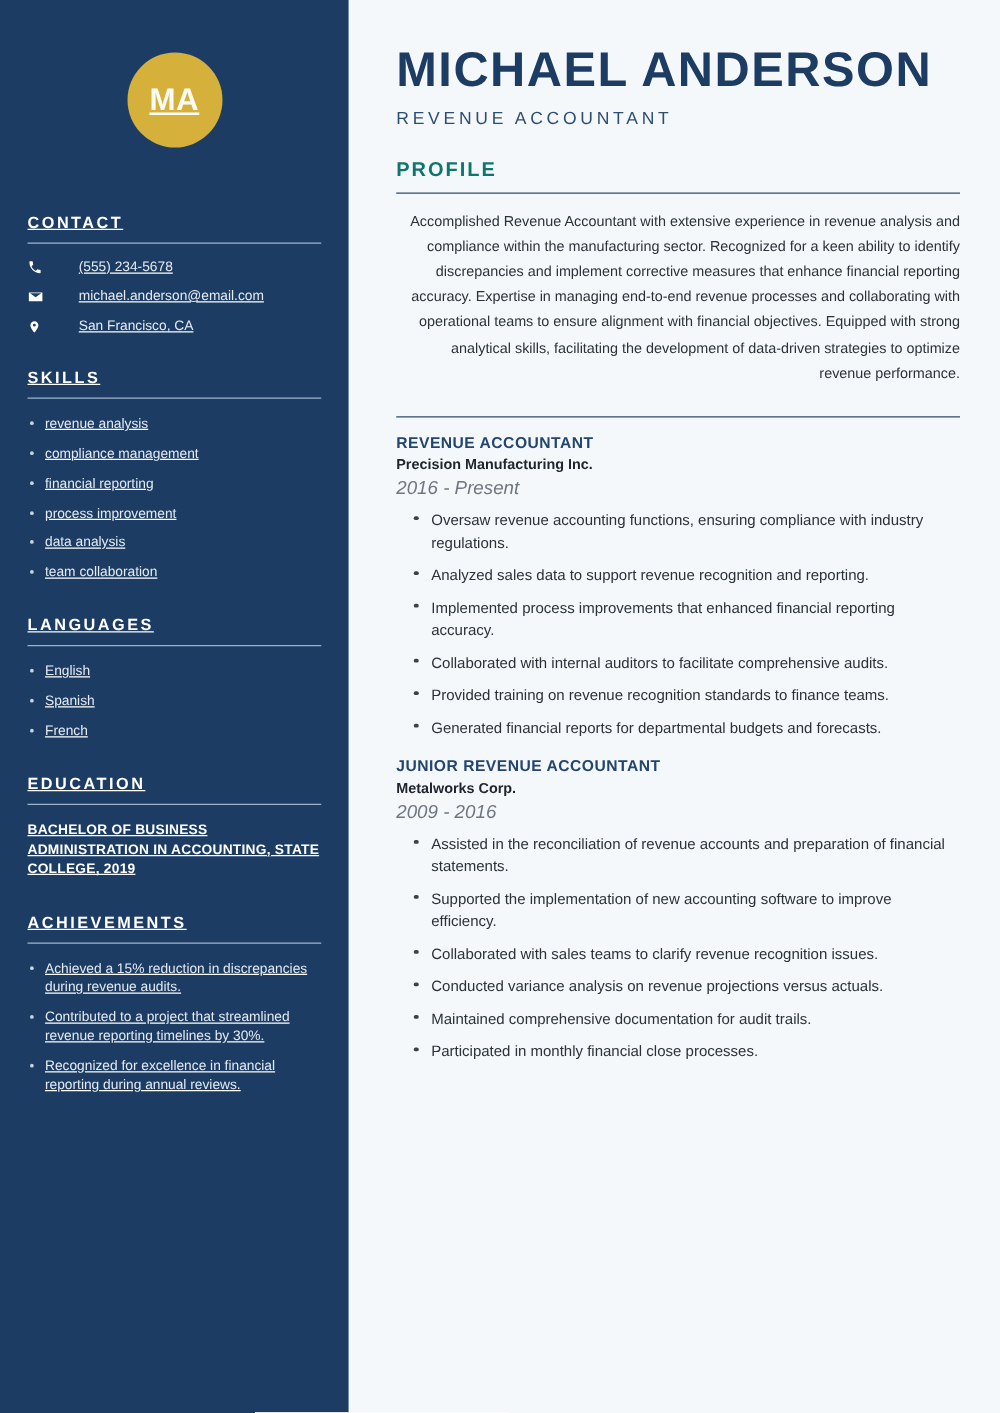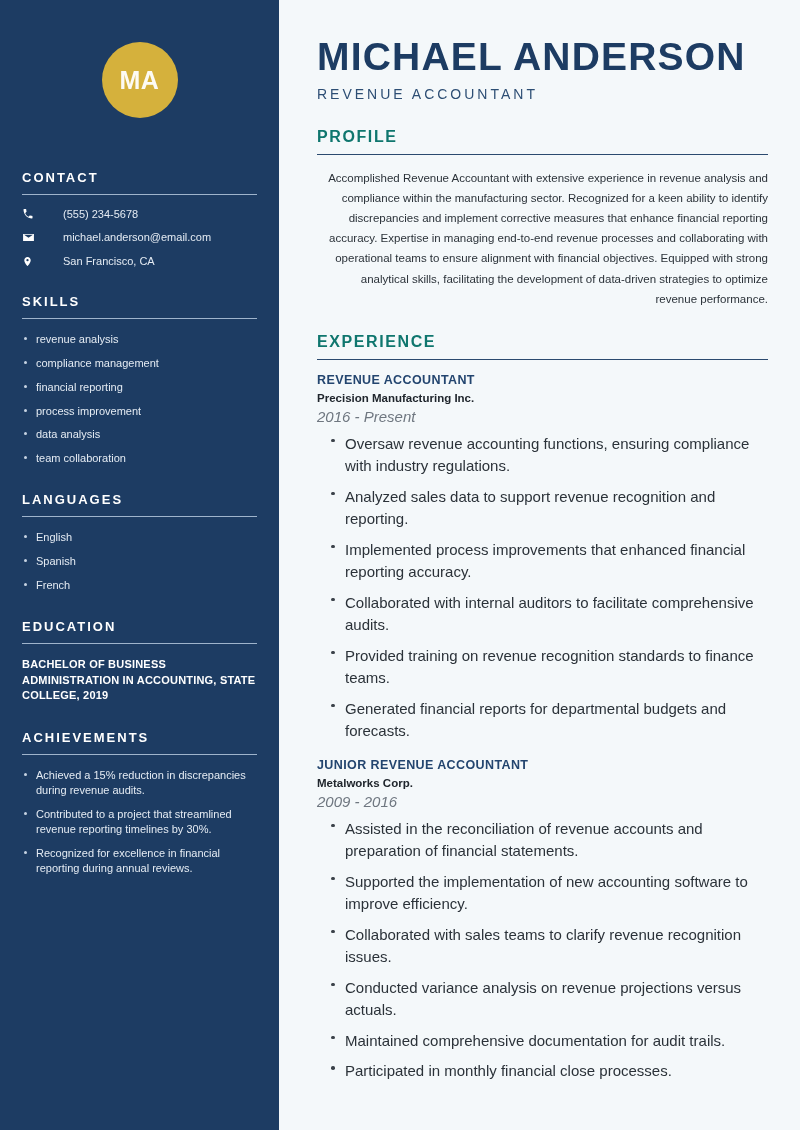--- a/index.html
+++ b/index.html
@@ -16,20 +16,21 @@
     overflow:hidden;
   }
 
   
   .sidebar {
     width:279px;
     flex:0 0 279px;
     background:#1d3c63;
     padding:0 22px;
     color:#ffffff;
+    text-decoration:underline;
   }
   .gap-strip {
     width:8px; flex:0 0 8px;
     background:#f4f8fa;
   }
 
   .avatar-wrap {
     display:flex; justify-content:center;
     margin-top:42px; margin-bottom:52px;
   }
@@ -147,21 +148,21 @@
   .job-dates {
     font-size:15px; font-style:italic;
     color:#6f7780;
     margin-bottom:8px;
   }
   ul.job-list { list-style:none; padding-left:14px; }
   ul.job-list li {
     position:relative;
     padding-left:14px;
     margin-bottom:8px;
-    font-size:15px;
+    font-size:12px;
     line-height:1.5;
     color:#2b3239;
   }
   ul.job-list li::before {
     content:"";
     position:absolute; left:0px; top:6px;
     width:3.5px; height:3.5px; border-radius:50%;
     background:#3a4149;
   }
 </style>
@@ -258,21 +259,20 @@
     <h1 class="name">MICHAEL ANDERSON</h1>
     <div class="role">REVENUE ACCOUNTANT</div>
 
     <section class="main-sec">
       <div class="main-h">PROFILE</div>
       <div class="main-rule"></div>
       <p class="profile-text">Accomplished Revenue Accountant with extensive experience in revenue analysis and compliance within the manufacturing sector. Recognized for a keen ability to identify discrepancies and implement corrective measures that enhance financial reporting accuracy. Expertise in managing end-to-end revenue processes and collaborating with operational teams to ensure alignment with financial objectives. Equipped with strong analytical skills, facilitating the development of data-driven strategies to optimize revenue performance.</p>
     </section>
 
     <section class="main-sec">
-      <div class="main-h">EXPERIENCE</div>
       <div class="main-rule"></div>
 
       <div class="job">
         <div class="job-title">REVENUE ACCOUNTANT</div>
         <div class="job-company">Precision Manufacturing Inc.</div>
         <div class="job-dates">2016 - Present</div>
         <ul class="job-list">
           <li>Oversaw revenue accounting functions, ensuring compliance with industry regulations.</li>
           <li>Analyzed sales data to support revenue recognition and reporting.</li>
           <li>Implemented process improvements that enhanced financial reporting accuracy.</li>

